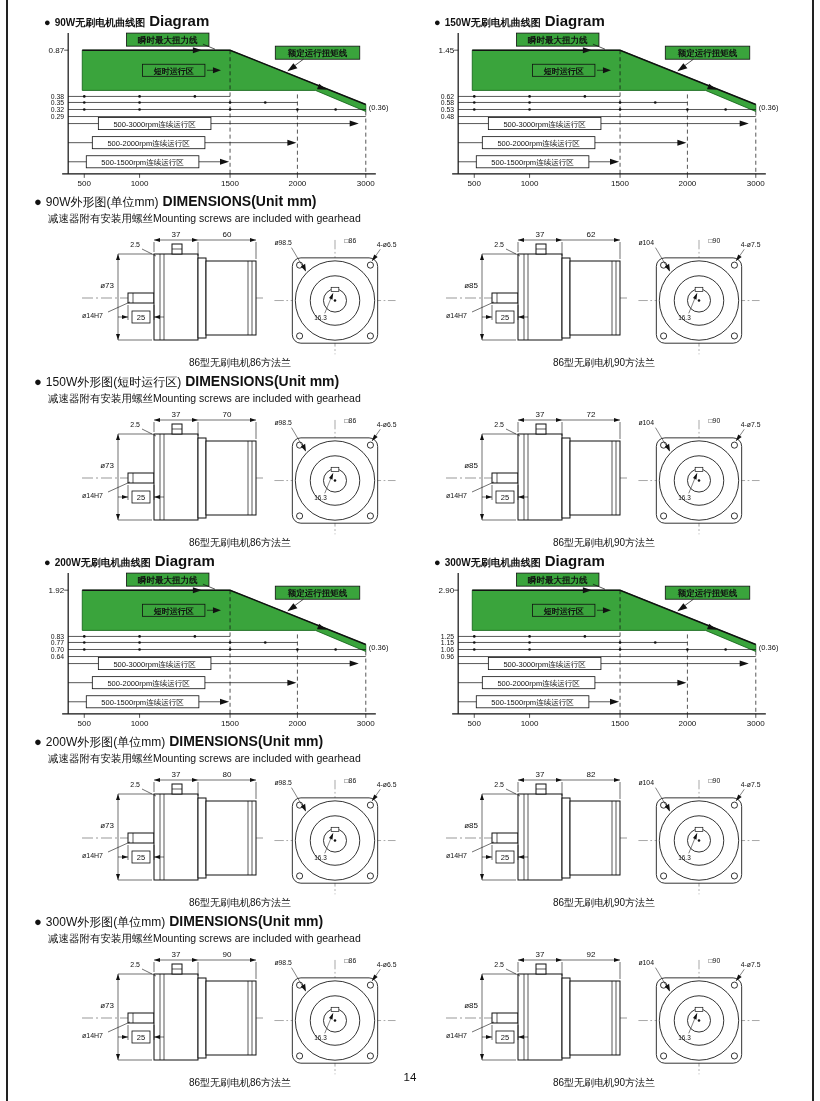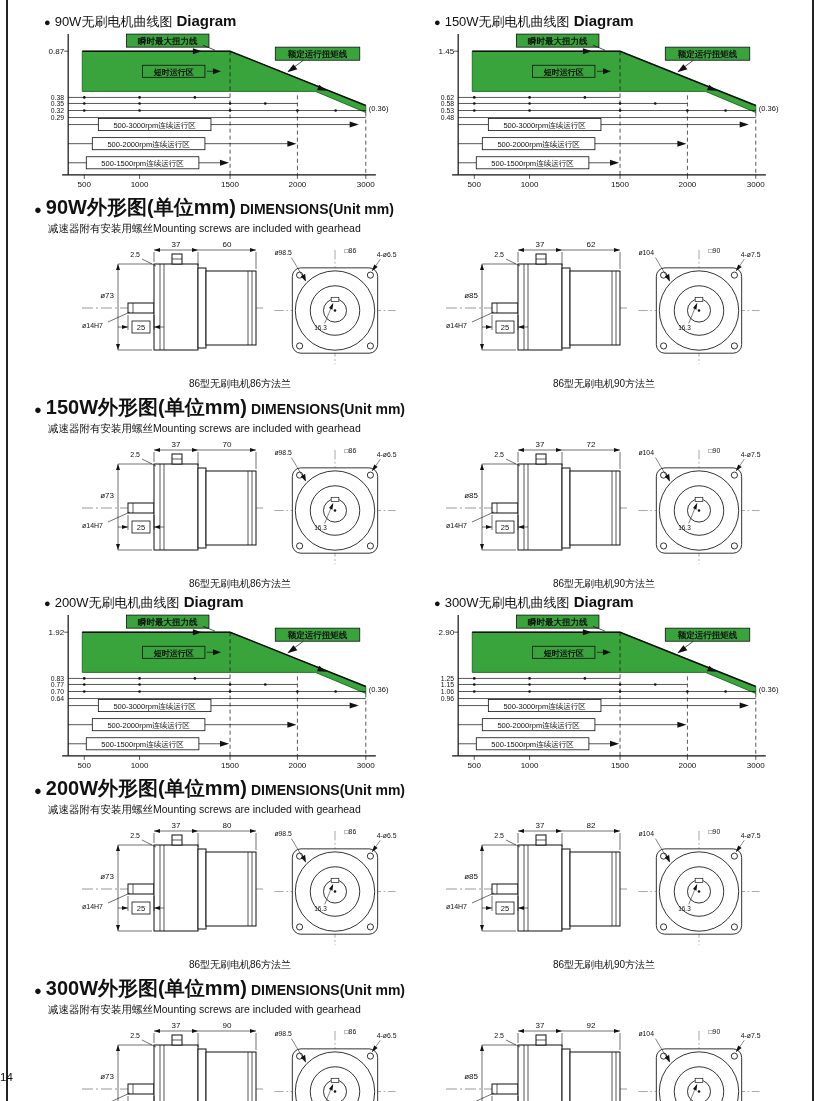--- a/index.html
+++ b/index.html
@@ -7,39 +7,39 @@
   body{height:1101px;background:#fff;color:#111;position:relative;overflow:hidden;
        font-family:"Liberation Sans","DejaVu Sans",sans-serif}
   #frame{position:absolute;top:0;left:6px;right:6px;bottom:0;
          border-left:2px solid #222;border-right:2px solid #222;pointer-events:none}
   #content{padding:10px 24px 0 34px}
 
   .curve-row{display:flex;gap:18px;margin-bottom:2px}
   .curve-block{width:372px}
   .curve-title{display:flex;align-items:baseline;gap:4px;margin:2px 0 0 10px}
   .bullet{font-size:11px;line-height:1}
-  .t-cn{font-size:13px;font-weight:normal}
+  .t-cn{font-size:10px;font-weight:bold}
   .t-en{font-size:15px;font-weight:bold}
   .curve-svg{width:372px;height:160px;display:block}
 
   .dim-section{margin-top:3px}
   .dim-section h2{display:flex;align-items:baseline;gap:4px}
   .bullet2{font-size:13px;line-height:1}
-  .d-cn{font-size:20px;font-weight:bold}
+  .d-cn{font-size:12px;font-weight:normal}
   .d-en{font-size:14px;font-weight:bold}
   .note{font-size:10.5px;margin:1px 0 2px 14px}
   .note .en{}
   .drawings{display:flex;gap:44px;padding-left:46px}
   .pair{width:320px}
   .views{display:flex;gap:6px}
   svg.side{width:185px;height:128px;display:block}
   svg.flange{width:128px;height:128px;display:block}
-  .caption{text-align:center;font-size:10px;margin-top:11px}
-
-  .page-number{position:absolute;bottom:18px;left:0;right:0;text-align:left;font-size:11.5px}
+  .caption{text-align:center;font-size:10px;margin-top:0}
+
+  .page-number{position:absolute;bottom:18px;left:0;right:0;text-align:center;font-size:11.5px}
 
   
   svg text{fill:#111}
   .ax{stroke:#111;stroke-width:1.2;fill:none}
   .ln{stroke:#111;stroke-width:0.7;fill:none}
   .thick{stroke:#111;stroke-width:1.5;fill:none}
   .dash{stroke:#111;stroke-width:0.7;stroke-dasharray:4 3;fill:none}
   .zone{fill:#3aa43c;stroke:#0c5e12;stroke-width:0.8}
   .box-g{fill:#3aa43c;stroke:#111;stroke-width:0.8}
   .box-w{fill:#fff;stroke:#111;stroke-width:0.8}
@@ -412,21 +412,21 @@
     </svg>
   </div>
   <div class="caption">86型无刷电机90方法兰</div>
 </div>
 </div>
 </section>
 
 <section class="dim-section">
   <h2>
     <span class="bullet2">●</span>
-    <span class="d-cn">150W外形图(单位mm)</span>
+    <span class="d-cn">150W外形图(短时运行区)</span>
     <span class="d-en">DIMENSIONS(Unit mm)</span>
   </h2>
   <p class="note">
     <span>减速器附有安装用螺丝</span><span class="en">Mounting screws are included with gearhead</span>
   </p>
   <div class="drawings">
 <div class="pair">
   <div class="views">
     <svg class="side" viewBox="0 0 185 128">
       <line class="cl" x1="2" y1="70" x2="183" y2="70"></line>

